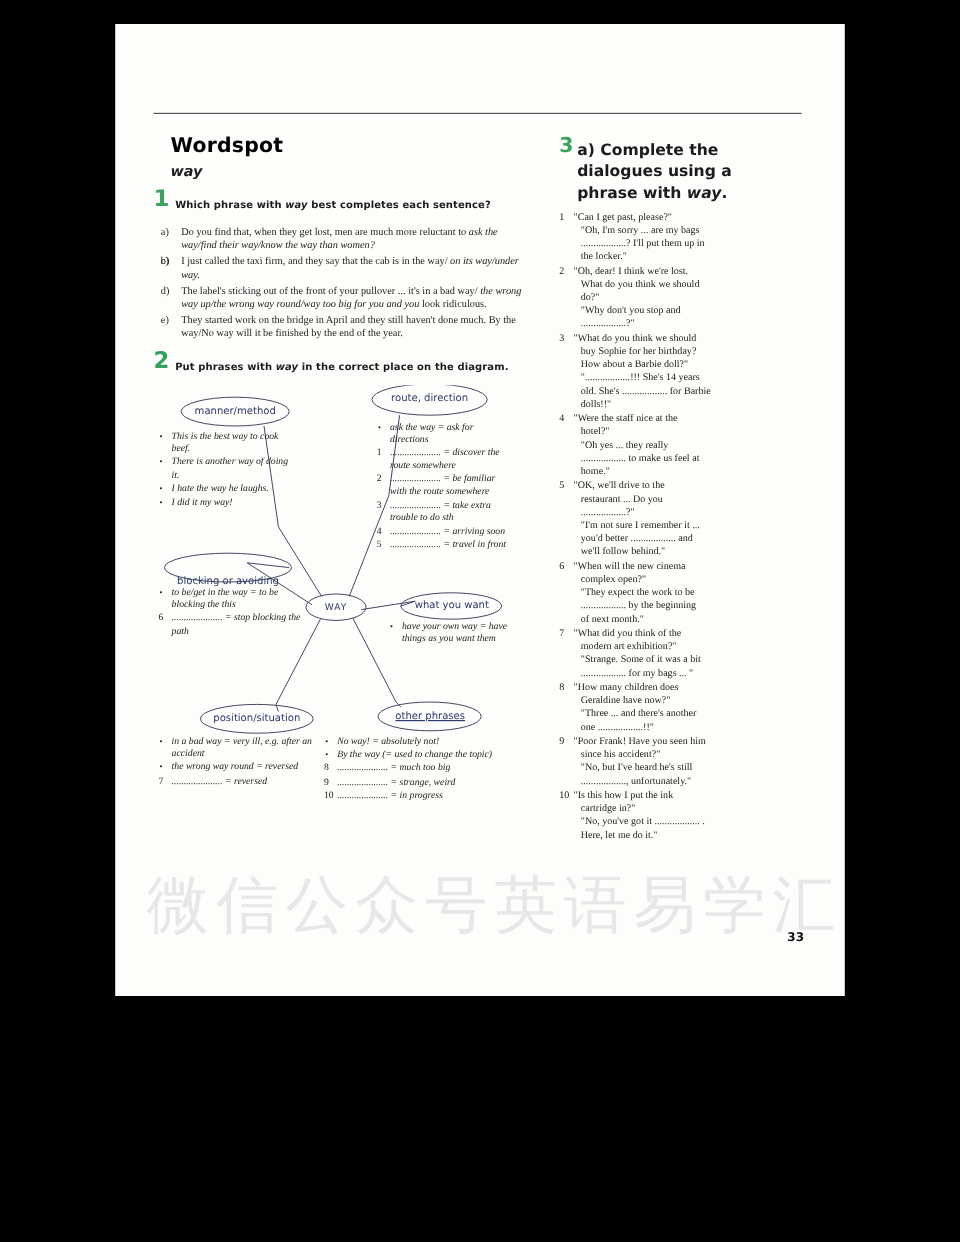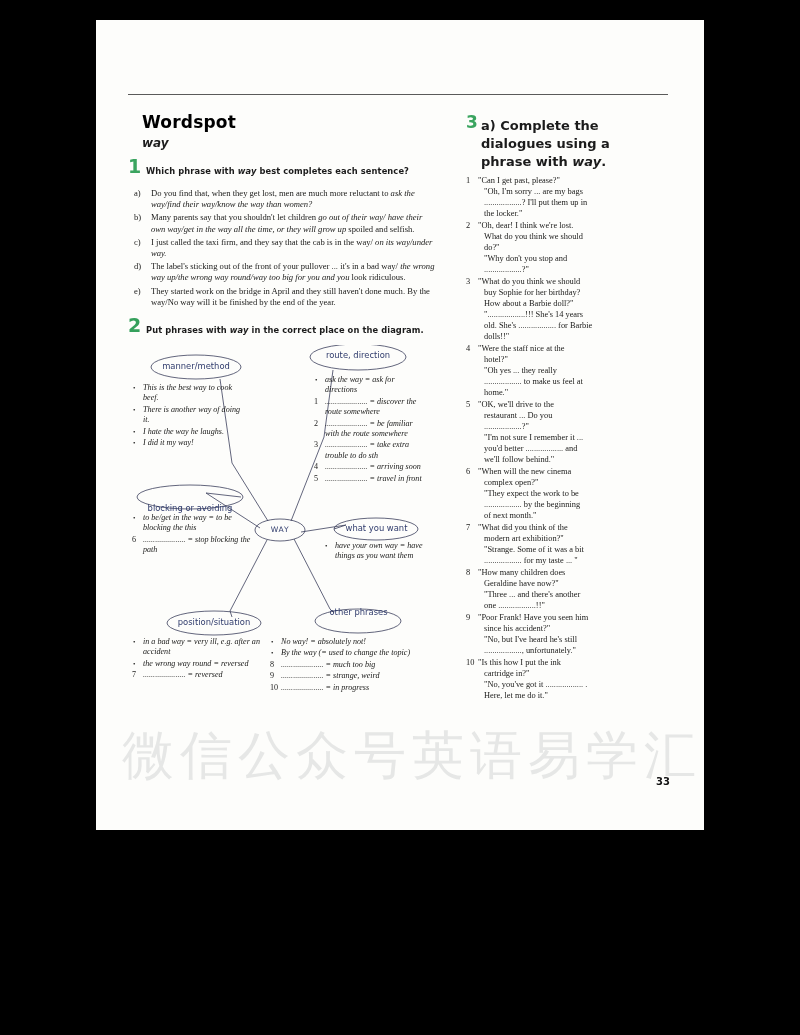--- a/index.html
+++ b/index.html
@@ -115,21 +115,21 @@
     <h1 class="wordspot">Wordspot</h1>
     <div class="headword">way</div>
 
     <div class="exrow">
       <span class="exnum">1</span>
       <span class="exrub"><span>Which phrase with </span><i>way</i><span> best completes each sentence?</span></span>
     </div>
 
     <div class="q1" id="q1list">
         <div class="item"><span class="lab">a)</span><span><span>Do you find that, when they get lost, men are much more reluctant to </span><i>ask the way/find their way/know the way than women? </i></span></div>
-        <div class="item"><span class="lab">b)</span><span><span>Many parents say that you shouldn't let children  </span><i>go out of their way/ </i><i>have their own way/get in the way all the time, or they will grow up </i><span>spoiled and selfish. </span></span></div>
+        <div class="item"><span class="lab">b)</span></div>
         <div class="item"><span class="lab">c)</span><span><span>I just called the taxi firm, and they say that the cab is in the way/ </span><i>on its way/under way. </i></span></div>
         <div class="item"><span class="lab">d)</span><span><span>The label's sticking out of the front of your pullover ... it's in a bad way/ </span><i>the wrong way up/the wrong way round/way too big for you and you </i><span>look ridiculous. </span></span></div>
         <div class="item"><span class="lab">e)</span><span><span>They started work on the bridge in April and they still haven't done </span><span>much. By the way/No way will it be finished by the end of the year. </span></span></div>
       </div>
 
     <div class="exrow" style="margin-top:11px;">
       <span class="exnum dark">2</span>
       <span class="exrub"><span>Put phrases with </span><i>way</i><span> in the correct place on the diagram.</span></span>
     </div>
 
@@ -169,21 +169,21 @@
       </div>
       <div class="bubble" style="left:6px;top:135px;width:112px;margin-top:23px;">
         <span>blocking or avoiding</span>
       </div>
       <div class="bubble" style="left:206px;top:178px;width:85px;">
         <span>what you want</span>
       </div>
       <div class="bubble" style="left:38px;top:272px;width:96px;">
         <span>position/situation</span>
       </div>
-      <div class="bubble" style="left:188px;top:262px;width:85px;">
+      <div class="bubble" style="left:188px;top:270px;width:85px;text-decoration:underline;">
         <span>other phrases</span>
       </div>
       <div class="bubble" style="left:128px;top:180px;width:48px;font-size:7.6px;letter-spacing:.8px;">
         <span>WAY</span>
       </div>
 
       <div class="blk" id="b0" style="left:4px;top:38px;width:112px;">
           <ul>
             <li><span class="bt">•</span><i>This is the best way to cook beef.</i></li>
             <li><span class="bt">•</span><i>There is another way of doing it.</i></li>
@@ -286,21 +286,21 @@
             <span class="ln ind">complex open?"</span>
             <span class="ln ind">"They expect the work to be</span>
             <span class="ln ind">.................. by the beginning</span>
             <span class="ln ind">of next month."</span>
           </div>
           <div class="d">
             <span class="dn">7</span>
             <span class="ln">"What did you think of the</span>
             <span class="ln ind">modern art exhibition?"</span>
             <span class="ln ind">"Strange. Some of it was a bit</span>
-            <span class="ln ind">.................. for my taste ... "</span>
+            <span class="ln ind">.................. for my bags ... "</span>
           </div>
           <div class="d">
             <span class="dn">8</span>
             <span class="ln">"How many children does</span>
             <span class="ln ind">Geraldine have now?"</span>
             <span class="ln ind">"Three ... and there's another</span>
             <span class="ln ind">one ..................!!"</span>
           </div>
           <div class="d">
             <span class="dn">9</span>

